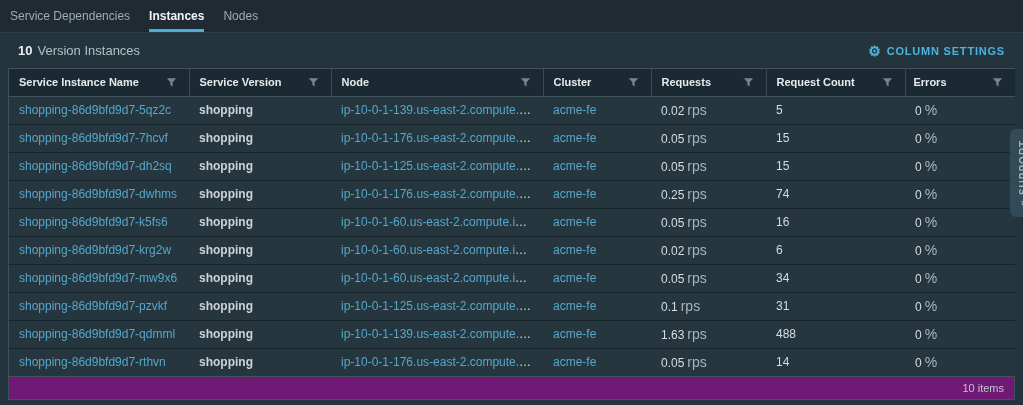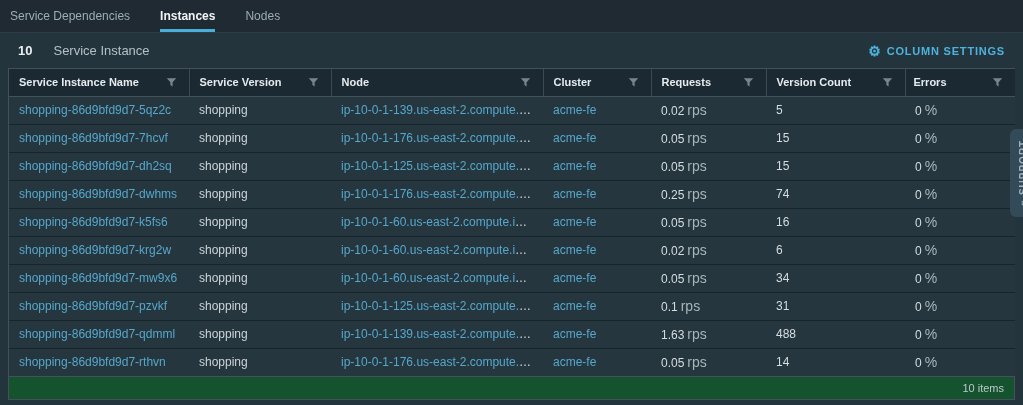--- a/index.html
+++ b/index.html
@@ -9,37 +9,37 @@
     background:#24343c;
     color:#d7dee2;
     position:relative;
   }
 
   
   .tabbar {
     height:33px; background:#1f2a33;
     border-bottom:1px solid #2e3d47;
     display:flex; align-items:stretch;
-    padding-left:10px; column-gap:30px;
+    padding-left:10px; column-gap:19px;
   }
   .tab {
     display:flex; align-items:center;
     font-size:12px; color:#9badb6;
     border-bottom:3px solid transparent;
     padding-top:3px; cursor:pointer; white-space:nowrap;
   }
   .tab.active { color:#f0f4f6; font-weight:700; border-bottom-color:#49afd9; }
 
   
   .content-header {
     height:35px; display:flex; align-items:center; justify-content:space-between;
     padding:0 18px 0 18px;
   }
   .count-wrap { font-size:13px; color:#b4c0c6; }
-  .count-num { color:#eaeff1; font-weight:700; margin-right:21px; }
+  .count-num { color:#eaeff1; font-weight:700; margin-right:5px; }
   .col-settings {
     display:flex; align-items:center; gap:5px;
     font-size:11px; font-weight:700; letter-spacing:.8px;
     color:#4db3de; cursor:pointer;
   }
   .gear { font-size:14px; line-height:1; }
 
   
   .table-wrap { margin:0 8px; border:1px solid #43525a; }
   table { width:100%; border-collapse:collapse; table-layout:fixed; }
@@ -58,26 +58,26 @@
   .funnel { flex:0 0 auto; cursor:pointer; opacity:.85; }
 
   tbody td {
     height:28px; background:#25363e;
     border-top:1px solid #18242c;
     font-size:12px; padding:0 10px;
     white-space:nowrap; overflow:hidden; text-overflow:ellipsis;
   }
   tbody tr:first-child td { border-top:none; }
   tbody a { color:#56a7cc; text-decoration:none; cursor:pointer; }
-  .txt { color:#ccd4d8; }
+  .txt { color:#ccd4d8;font-weight:bold; }
   .num { color:#d6dde0; }
   .unit { font-size:14px; color:#a9b5bb; margin-left:3px; }
 
   .table-footer {
-    height:23px; background:#14532d; border-top:1px solid #43525a;
+    height:23px; background:#701a75; border-top:1px solid #43525a;
     display:flex; align-items:center; justify-content:flex-end;
     padding-right:10px; font-size:11px; color:#bdc7cc;
   }
 
   
   .support {
     position:absolute; left:979px; top:160px;
     width:88px; height:26px;
     transform:rotate(-90deg);
     background:#334a58; border-radius:6px 6px 0 0;
@@ -100,21 +100,21 @@
       <span class="tab-label">Instances</span>
     </div>
 
   <div class="tab">
       <span class="tab-label">Nodes</span>
     </div>
 </div>
 
 <div class="content-header">
   <div class="count-wrap">
-    <span class="count-num">10</span><span>Service Instance</span>
+    <span class="count-num">10</span><span>Version Instances</span>
   </div>
   <div class="col-settings">
     <span class="gear">⚙</span>
     <span>COLUMN SETTINGS</span>
   </div>
 </div>
 
 <div class="table-wrap">
   <table>
     <colgroup>
@@ -168,21 +168,21 @@
     <span class="th-inner">
       <span class="th-label">Requests</span>
       <svg class="funnel" width="11" height="11" viewBox="0 0 11 11">
                 <path d="M0.8 1.2 H10.2 L6.6 5.2 V9.6 L4.4 8 V5.2 Z" fill="#8a969e"></path>
               </svg>
     </span>
   </th>
 
   <th>
     <span class="th-inner">
-      <span class="th-label">Version Count</span>
+      <span class="th-label">Request Count</span>
       <svg class="funnel" width="11" height="11" viewBox="0 0 11 11">
                 <path d="M0.8 1.2 H10.2 L6.6 5.2 V9.6 L4.4 8 V5.2 Z" fill="#8a969e"></path>
               </svg>
     </span>
   </th>
 
   <th>
     <span class="th-inner">
       <span class="th-label">Errors</span>
       <svg class="funnel" width="11" height="11" viewBox="0 0 11 11">

